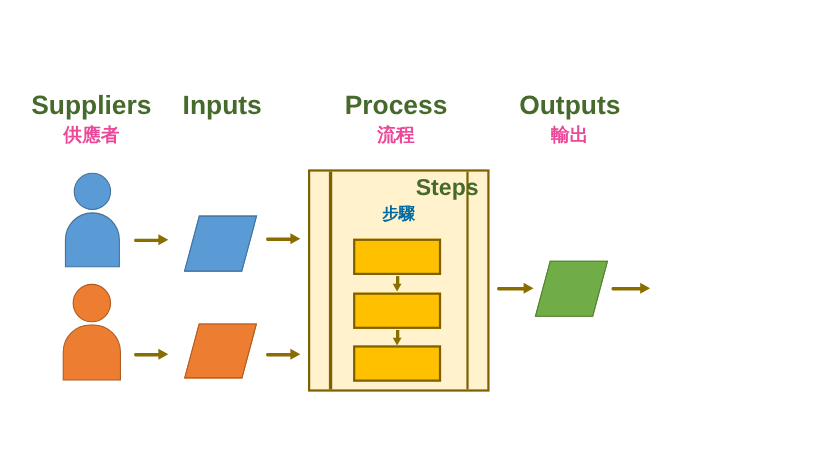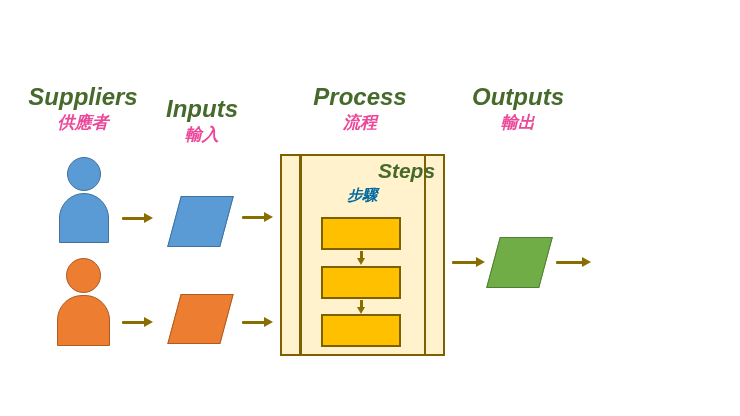--- a/index.html
+++ b/index.html
@@ -1,20 +1,20 @@
 <!DOCTYPE html>
 <html><head>
 <meta charset="utf-8">
 <style>
   html,body{
     margin:0; padding:0; background:#ffffff;
     font-family:"Liberation Sans","DejaVu Sans",sans-serif;
   }
   .canvas{
-    position:relative; width:608px; height:416px; background:#ffffff; overflow:hidden;font-style:italic;
+    position:relative; width:608px; height:416px; background:#ffffff; overflow:hidden;
   }
 
   
   .col-header{ position:absolute; top:84px; width:140px; text-align:center; }
   .h-en{ font-size:24px; font-weight:700; color:#456A2B; line-height:26px; letter-spacing:0; }
   .h-zh{ font-size:17px; font-weight:700; color:#ec4899; line-height:21px; margin-top:2px; }
 
   
   .person{ position:absolute; }
   .person .head{ position:absolute; border-radius:50%; box-sizing:border-box; }
@@ -54,23 +54,22 @@
 </style>
 </head>
 <body>
 
 <div class="canvas">
 
   <div class="col-header" style="left:13px;">
     <div class="h-en">Suppliers</div>
     <div class="h-zh">供應者</div>
   </div>
-  <div class="col-header" style="left:132px;margin-top:12px;">
+  <div class="col-header" style="left:132px;">
     <div class="h-en">Inputs</div>
-    <div class="h-zh">輸入</div>
   </div>
   <div class="col-header" style="left:448px;">
     <div class="h-en">Outputs</div>
     <div class="h-zh">輸出</div>
   </div>
   <div class="col-header" style="left:290px;">
     <div class="h-en">Process</div>
     <div class="h-zh">流程</div>
   </div>
   <div class="col-header" style="left:575px;">

